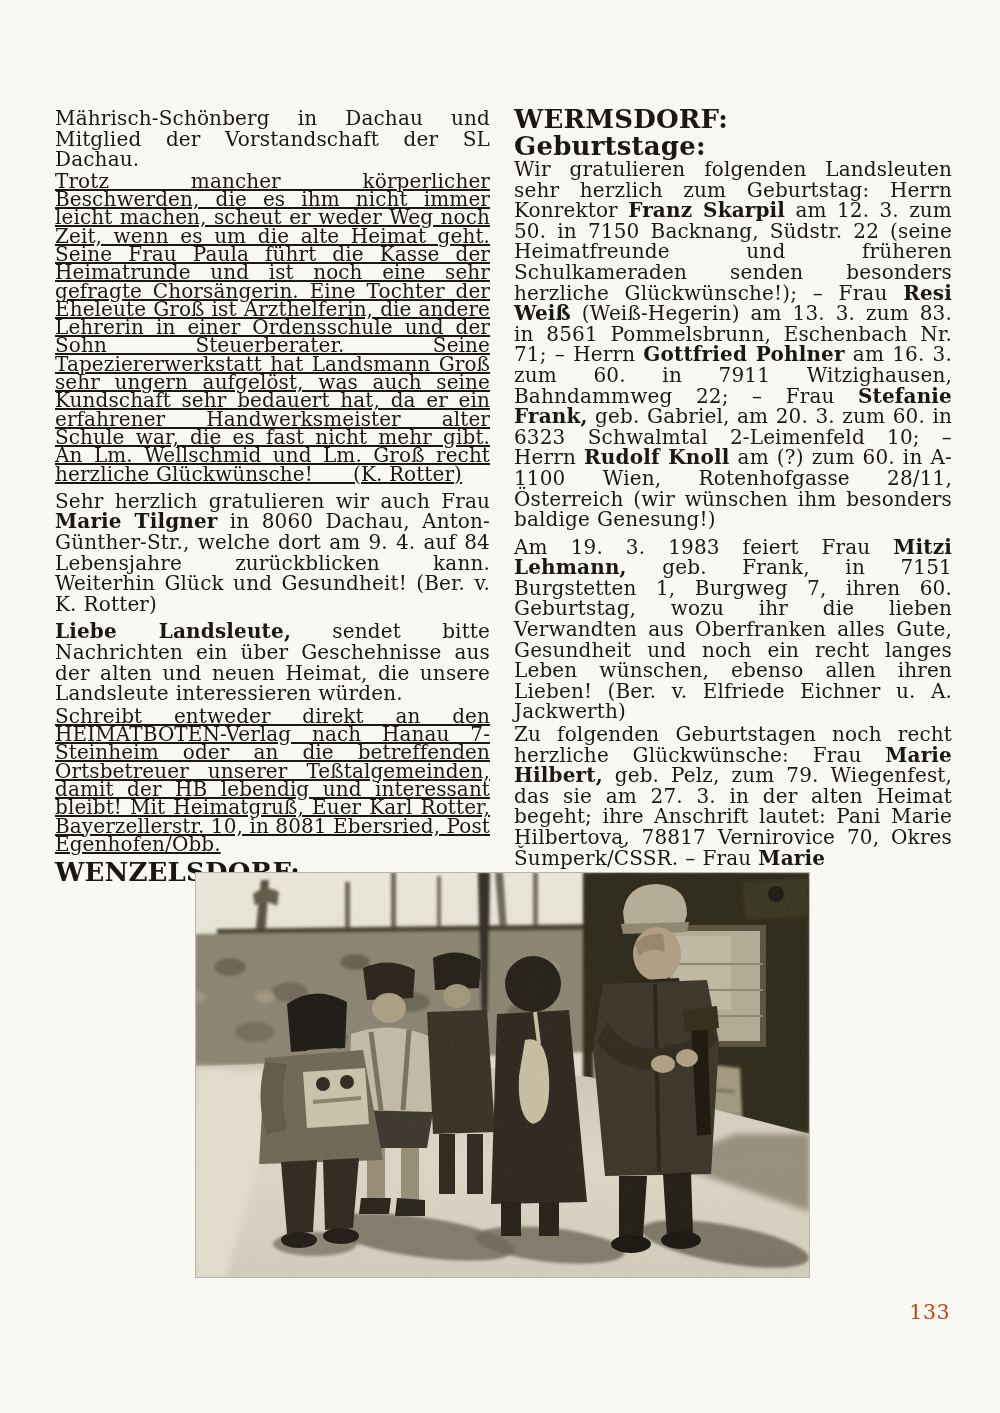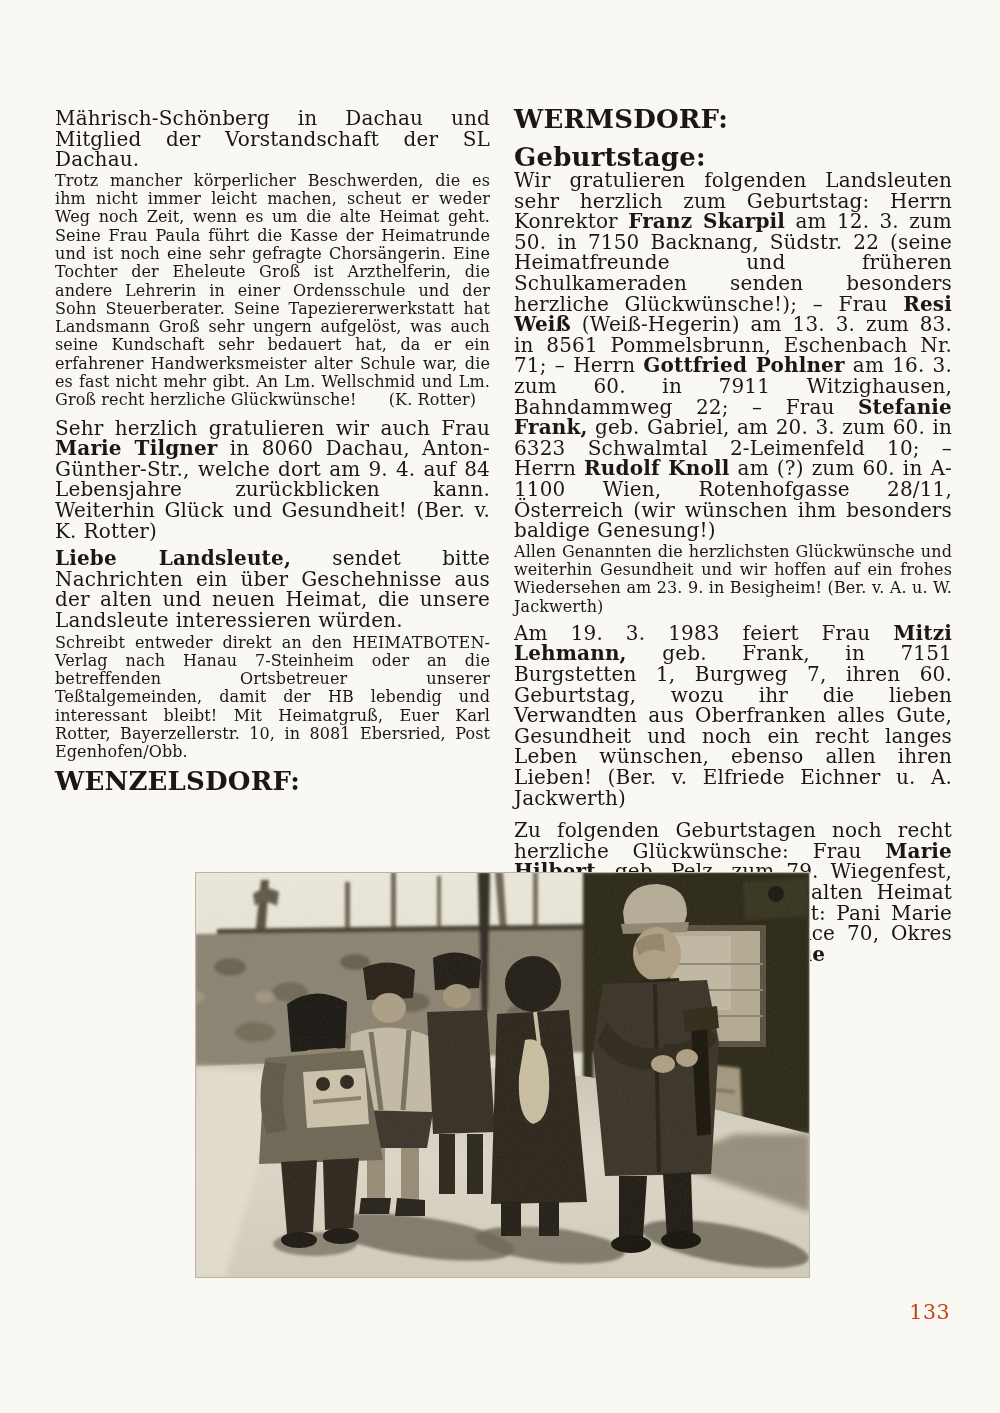--- a/index.html
+++ b/index.html
@@ -3,25 +3,25 @@
 <meta charset="utf-8">
 <style>
   * { margin:0; padding:0; box-sizing:border-box; }
   body { font-family:"DejaVu Serif","Liberation Serif",serif; background:#ffffff; }
   .page { position:relative; width:1000px; height:1413px; background:#f9f8f3; color:#1b1712; overflow:hidden; }
   .col { position:absolute; top:108px; }
   .col-left  { left:55px;  width:435px; }
   .col-right { left:514px; width:438px; }
   p, h2, h3 { text-align:justify; hyphens:auto; -webkit-hyphens:auto; }
   .body-lg { font-size:20px; line-height:20.6px; letter-spacing:0.15px; word-spacing:0.5px; }
-  .body-sm { font-size:16px;   line-height:18.3px; letter-spacing:0.1px; }
+  .body-sm { font-size:20px;   line-height:18.3px; letter-spacing:0.1px;text-decoration:underline; }
   .heading { font-size:26px; line-height:22px; font-weight:bold; text-align:left; letter-spacing:0.2px; }
   b { font-weight:bold; }
-  .mt2{margin-top:2px}.mt3{margin-top:3px}.mt4{margin-top:4px}.mt5{margin-top:16px}
-  .mt6{margin-top:12px}.mt7{margin-top:7px}.mt8{margin-top:8px}
+  .mt2{margin-top:2px}.mt3{margin-top:3px}.mt4{margin-top:4px}.mt5{margin-top:5px}
+  .mt6{margin-top:2px}.mt7{margin-top:7px}.mt8{margin-top:8px}
   .photo { position:absolute; left:195px; top:872px; width:615px; height:406px; }
   .photo svg { display:block; width:615px; height:406px; }
   .page-number { position:absolute; left:880px; top:1300px; width:70px; text-align:right;
                  font-size:20.5px; letter-spacing:0.5px; color:#c2410c; }
 </style>
 </head>
 <body>
 
 <div class="page">
 
@@ -31,21 +31,20 @@
     <p class="body-lg mt8">Sehr herzlich gratulieren wir auch Frau <b>Marie Tilgner</b> in 8060 Dachau, Anton-Günther-Str., welche dort am 9. 4. auf 84 Lebensjahre zurückblicken kann. Weiterhin Glück und Gesundheit! (Ber. v. K. Rotter)</p>
     <p class="body-lg mt7"><b>Liebe Landsleute,</b> sendet bitte Nachrichten ein über Geschehnisse aus der alten und neuen Heimat, die unsere Landsleute interessieren würden.</p>
     <p class="body-sm mt3">Schreibt entweder direkt an den HEIMATBOTEN-Verlag nach Hanau 7-Steinheim oder an die betreffenden Ortsbetreuer unserer Teßtalgemeinden, damit der HB lebendig und interessant bleibt! Mit Heimatgruß, Euer Karl Rotter, Bayerzellerstr. 10, in 8081 Ebersried, Post Egenhofen/Obb.</p>
     <h2 class="heading mt8"><b>WENZELSDORF:</b></h2>
   </section>
 
   <section class="col col-right">
     <h2 class="heading"><b>WERMSDORF:</b></h2>
     <h3 class="heading mt5"><b>Geburtstage:</b></h3>
     <p class="body-lg mt2">Wir gratulieren folgenden Landsleuten sehr herzlich zum Geburtstag: Herrn Konrektor <b>Franz Skarpil</b> am 12. 3. zum 50. in 7150 Backnang, Südstr. 22 (seine Heimatfreunde und früheren Schulkameraden senden besonders herzliche Glückwünsche!); – Frau <b>Resi Weiß</b> (Weiß-Hegerin) am 13. 3. zum 83. in 8561 Pommelsbrunn, Eschenbach Nr. 71; – Herrn <b>Gottfried Pohlner</b> am 16. 3. zum 60. in 7911 Witzighausen, Bahndammweg 22; – Frau <b>Stefanie Frank,</b> geb. Gabriel, am 20. 3. zum 60. in 6323 Schwalmtal 2-Leimenfeld 10; – Herrn <b>Rudolf Knoll</b> am (?) zum 60. in A-1100 Wien, Rotenhofgasse 28/11, Österreich (wir wünschen ihm besonders baldige Genesung!)</p>
-    <p class="body-sm mt2">Allen Genannten die herzlichsten Glückwünsche und weiterhin Gesundheit und wir hoffen auf ein frohes Wiedersehen am 23. 9. in Besigheim! (Ber. v. A. u. W. Jackwerth)</p>
     <p class="body-lg mt7">Am 19. 3. 1983 feiert Frau <b>Mitzi Lehmann,</b> geb. Frank, in 7151 Burgstetten 1, Burgweg 7, ihren 60. Geburtstag, wozu ihr die lieben Verwandten aus Oberfranken alles Gute, Gesundheit und noch ein recht langes Leben wünschen, ebenso allen ihren Lieben! (Ber. v. Elfriede Eichner u. A. Jackwerth)</p>
     <p class="body-lg mt6">Zu folgenden Geburtstagen noch recht herzliche Glückwünsche: Frau <b>Marie Hilbert,</b> geb. Pelz, zum 79. Wiegenfest, das sie am 27. 3. in der alten Heimat begeht; ihre Anschrift lautet: Pani Marie Hilbertova, 78817 Vernirovice 70, Okres Šumperk/ČSSR. – Frau <b>Marie</b></p>
   </section>
 
   <figure class="photo">
     <svg viewBox="0 0 615 406" preserveAspectRatio="none" role="img">
       <defs>
         <linearGradient id="sky" x1="0" y1="0" x2="0" y2="1">
           <stop offset="0" stop-color="#edeadd"></stop>
             <stop offset="1" stop-color="#d3cec0"></stop>

